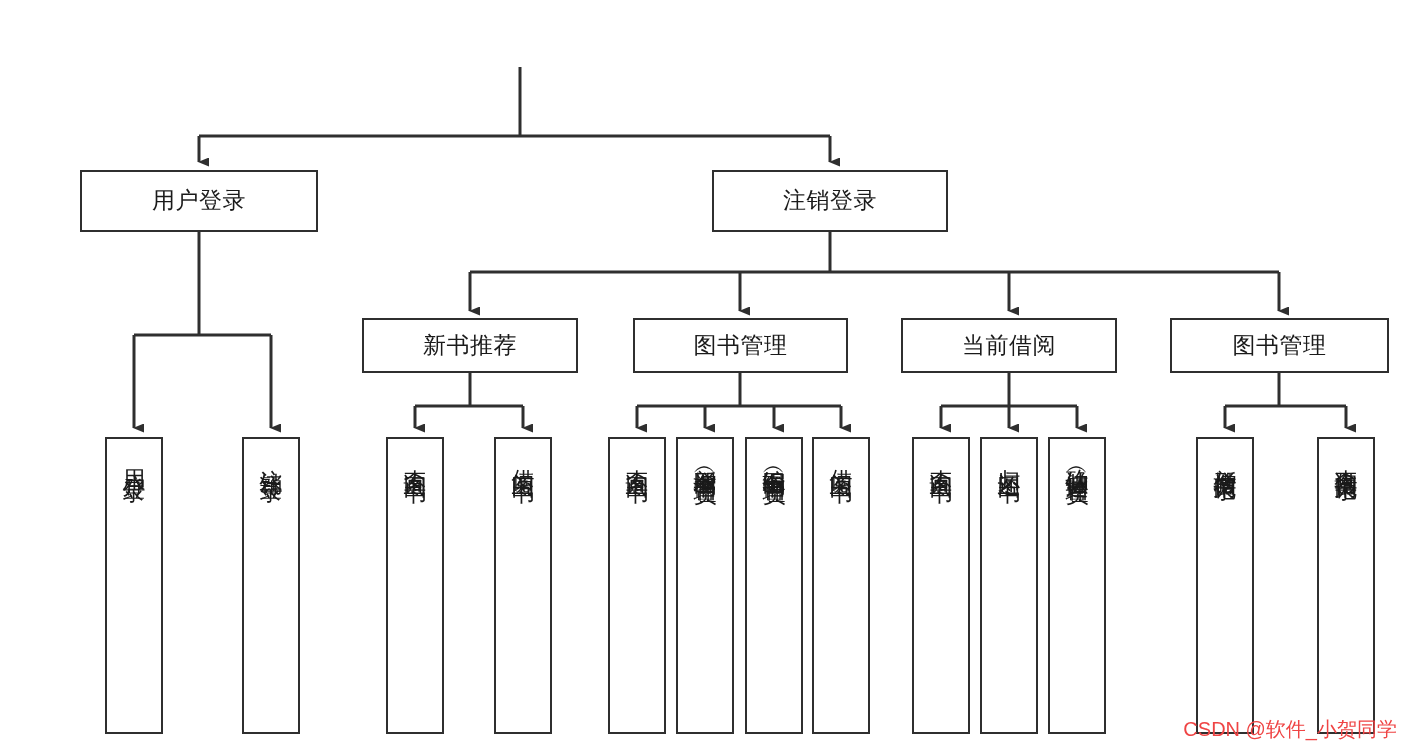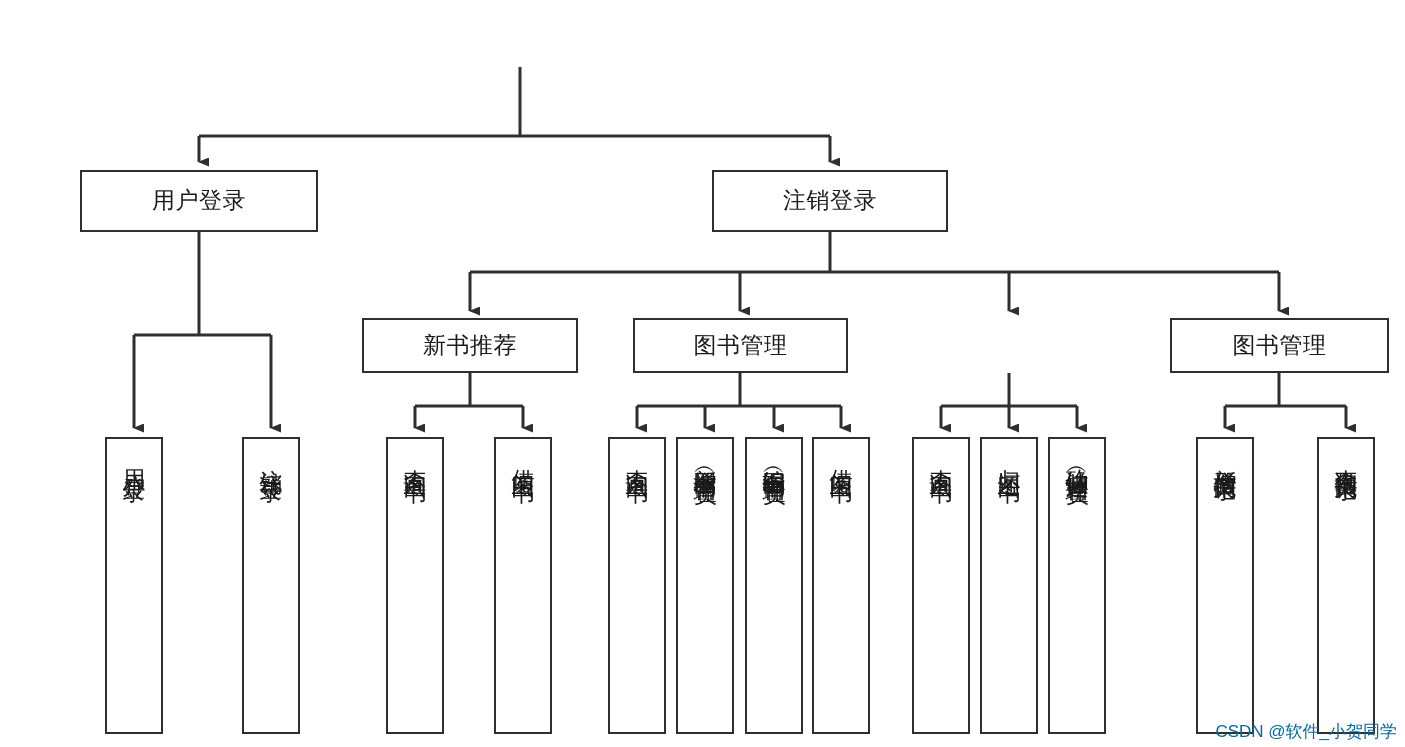--- a/index.html
+++ b/index.html
@@ -64,22 +64,22 @@
     letter-spacing: 4px;
     white-space: nowrap;
   }
   .node.vert.tall-text .node-label {
     letter-spacing: 2px;
   }
   #watermark {
     position: absolute;
     right: 8px;
     bottom: 4px;
-    font-size: 17px;
-    color: #0369a1;
+    font-size: 20px;
+    color: #ef4444;
     white-space: nowrap;
     user-select: none;
   }
 </style>
 </head>
 <body>
 
 <div id="diagram-root">
 
   <svg id="connector-layer" viewBox="0 0 1405 747" width="1405" height="747" xmlns="http://www.w3.org/2000/svg">
@@ -143,20 +143,23 @@
   </div>
 
   <div class="node horiz" style="left:362px; top:318px; width:216px; height:55px;">
     <span class="node-label">新书推荐</span>
   </div>
 
   <div class="node horiz" style="left:633px; top:318px; width:215px; height:55px;">
     <span class="node-label">图书管理</span>
   </div>
 
+  <div class="node horiz" style="left:901px; top:318px; width:216px; height:55px;">
+    <span class="node-label">当前借阅</span>
+  </div>
 
   <div class="node horiz" style="left:1170px; top:318px; width:219px; height:55px;">
     <span class="node-label">图书管理</span>
   </div>
 
   <div class="node vert" style="left:105px; top:437px; width:58px; height:297px;">
     <span class="node-label">用户登录</span>
   </div>
 
   <div class="node vert" style="left:242px; top:437px; width:58px; height:297px;">

